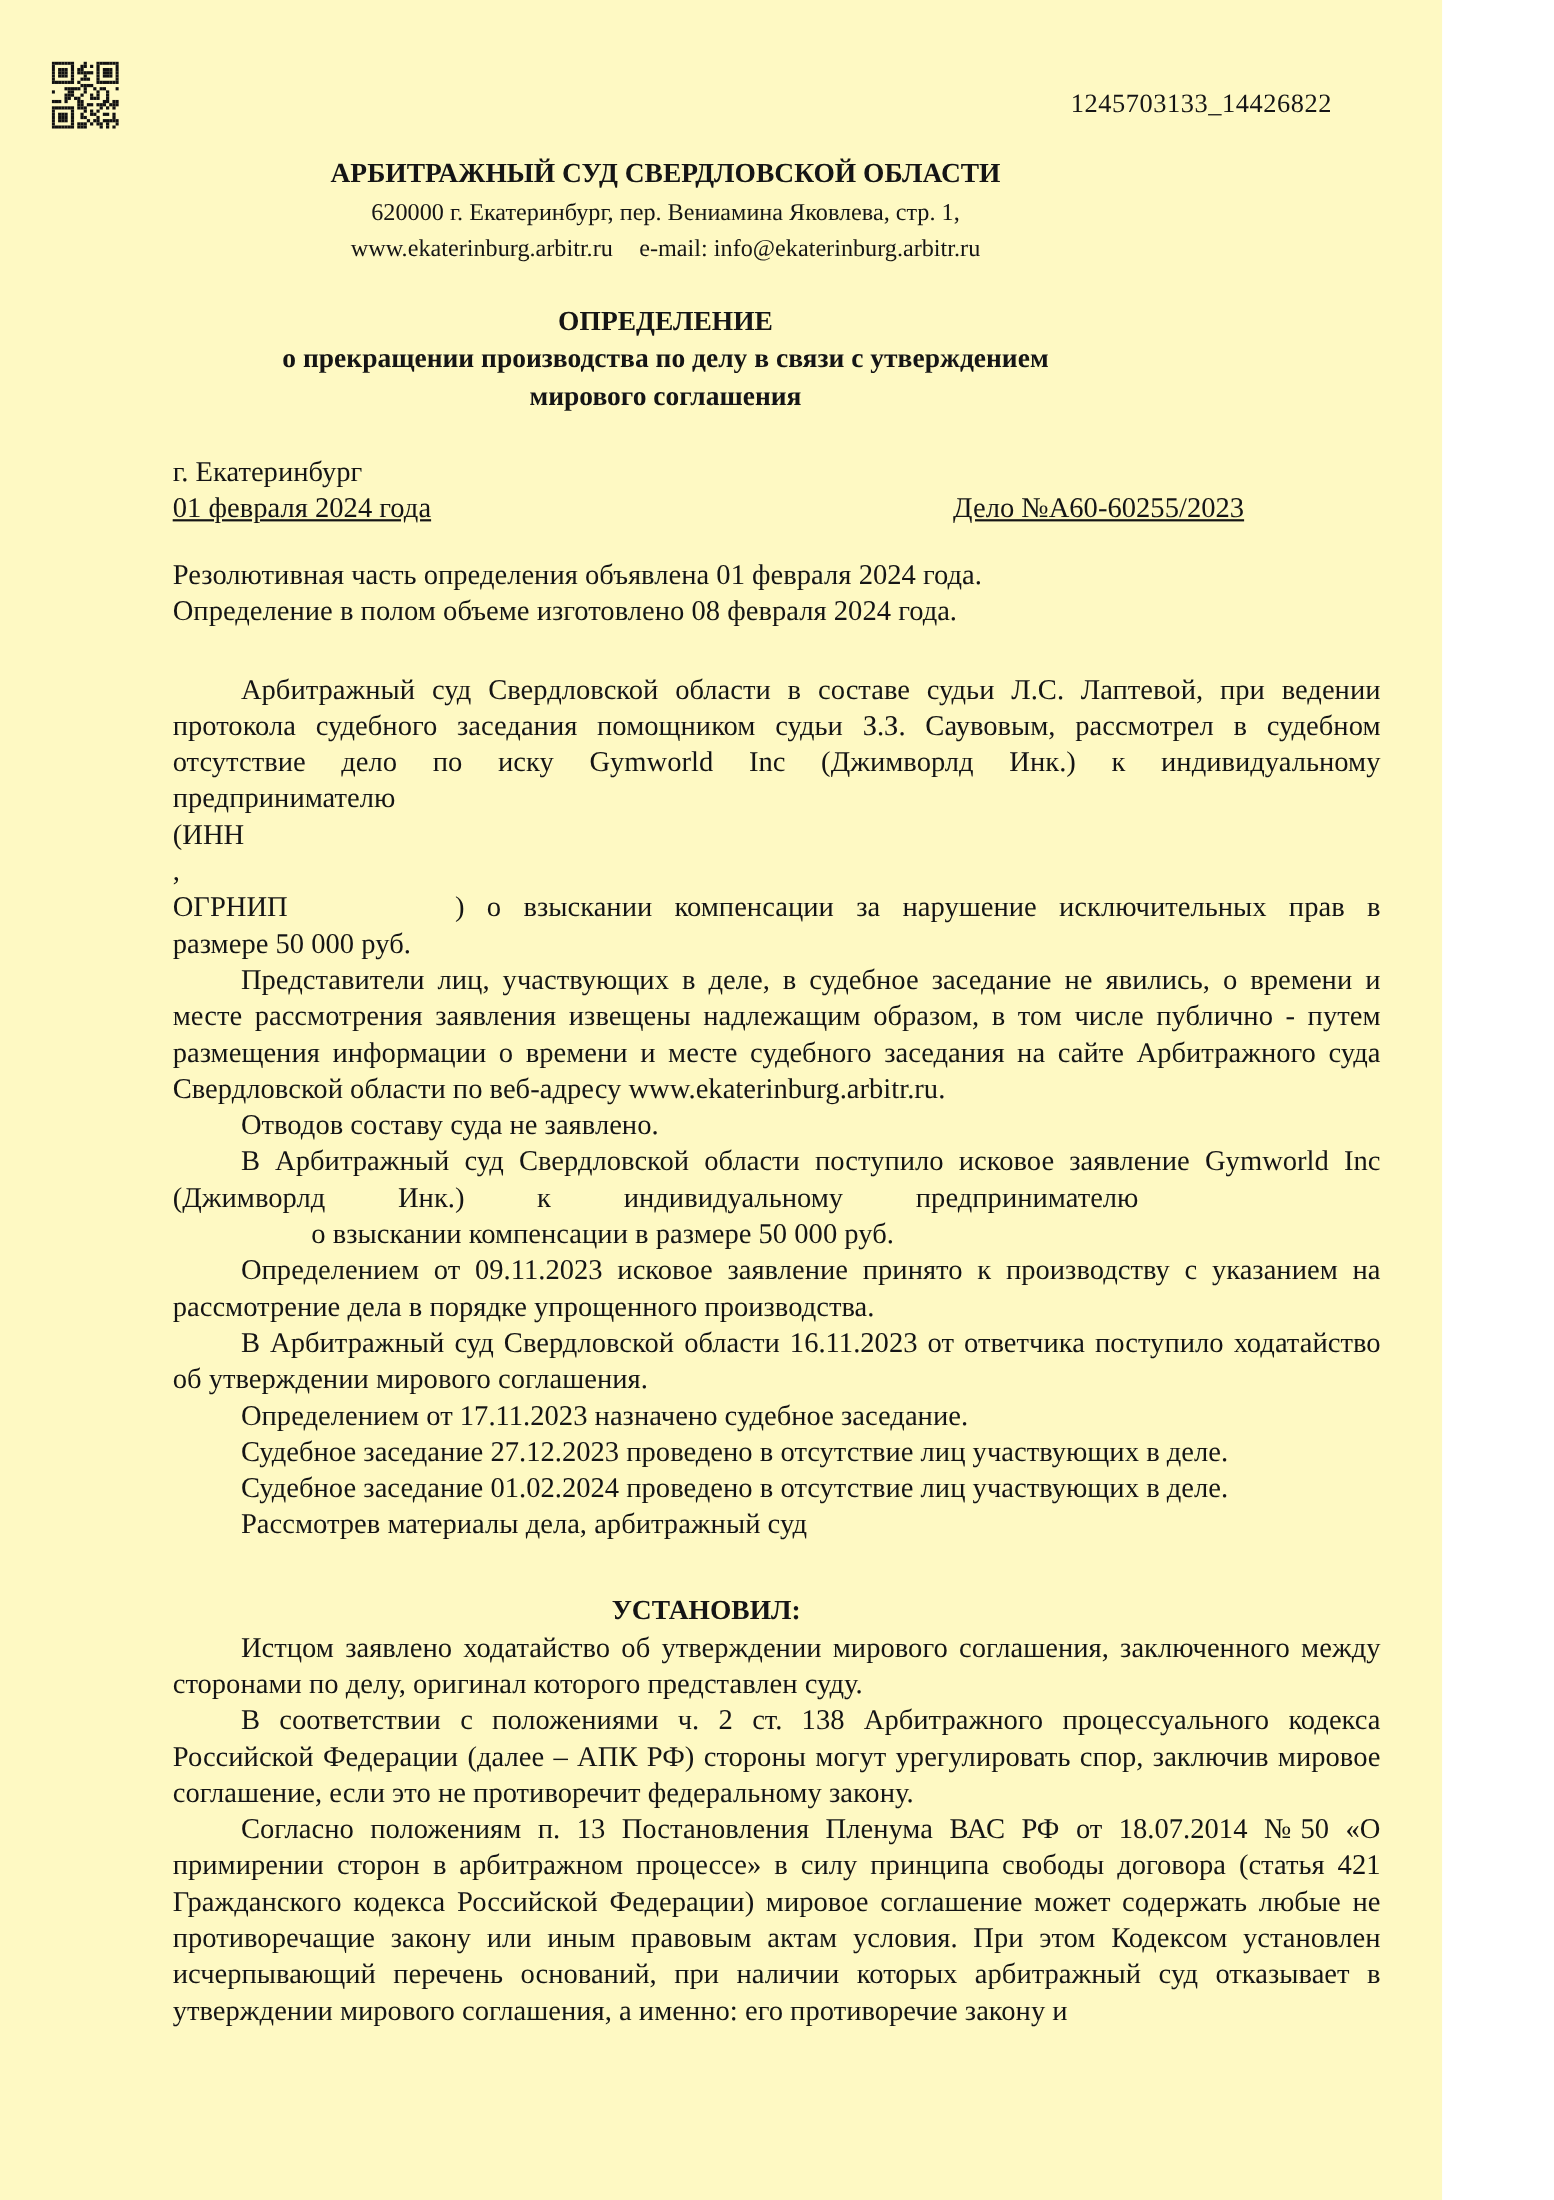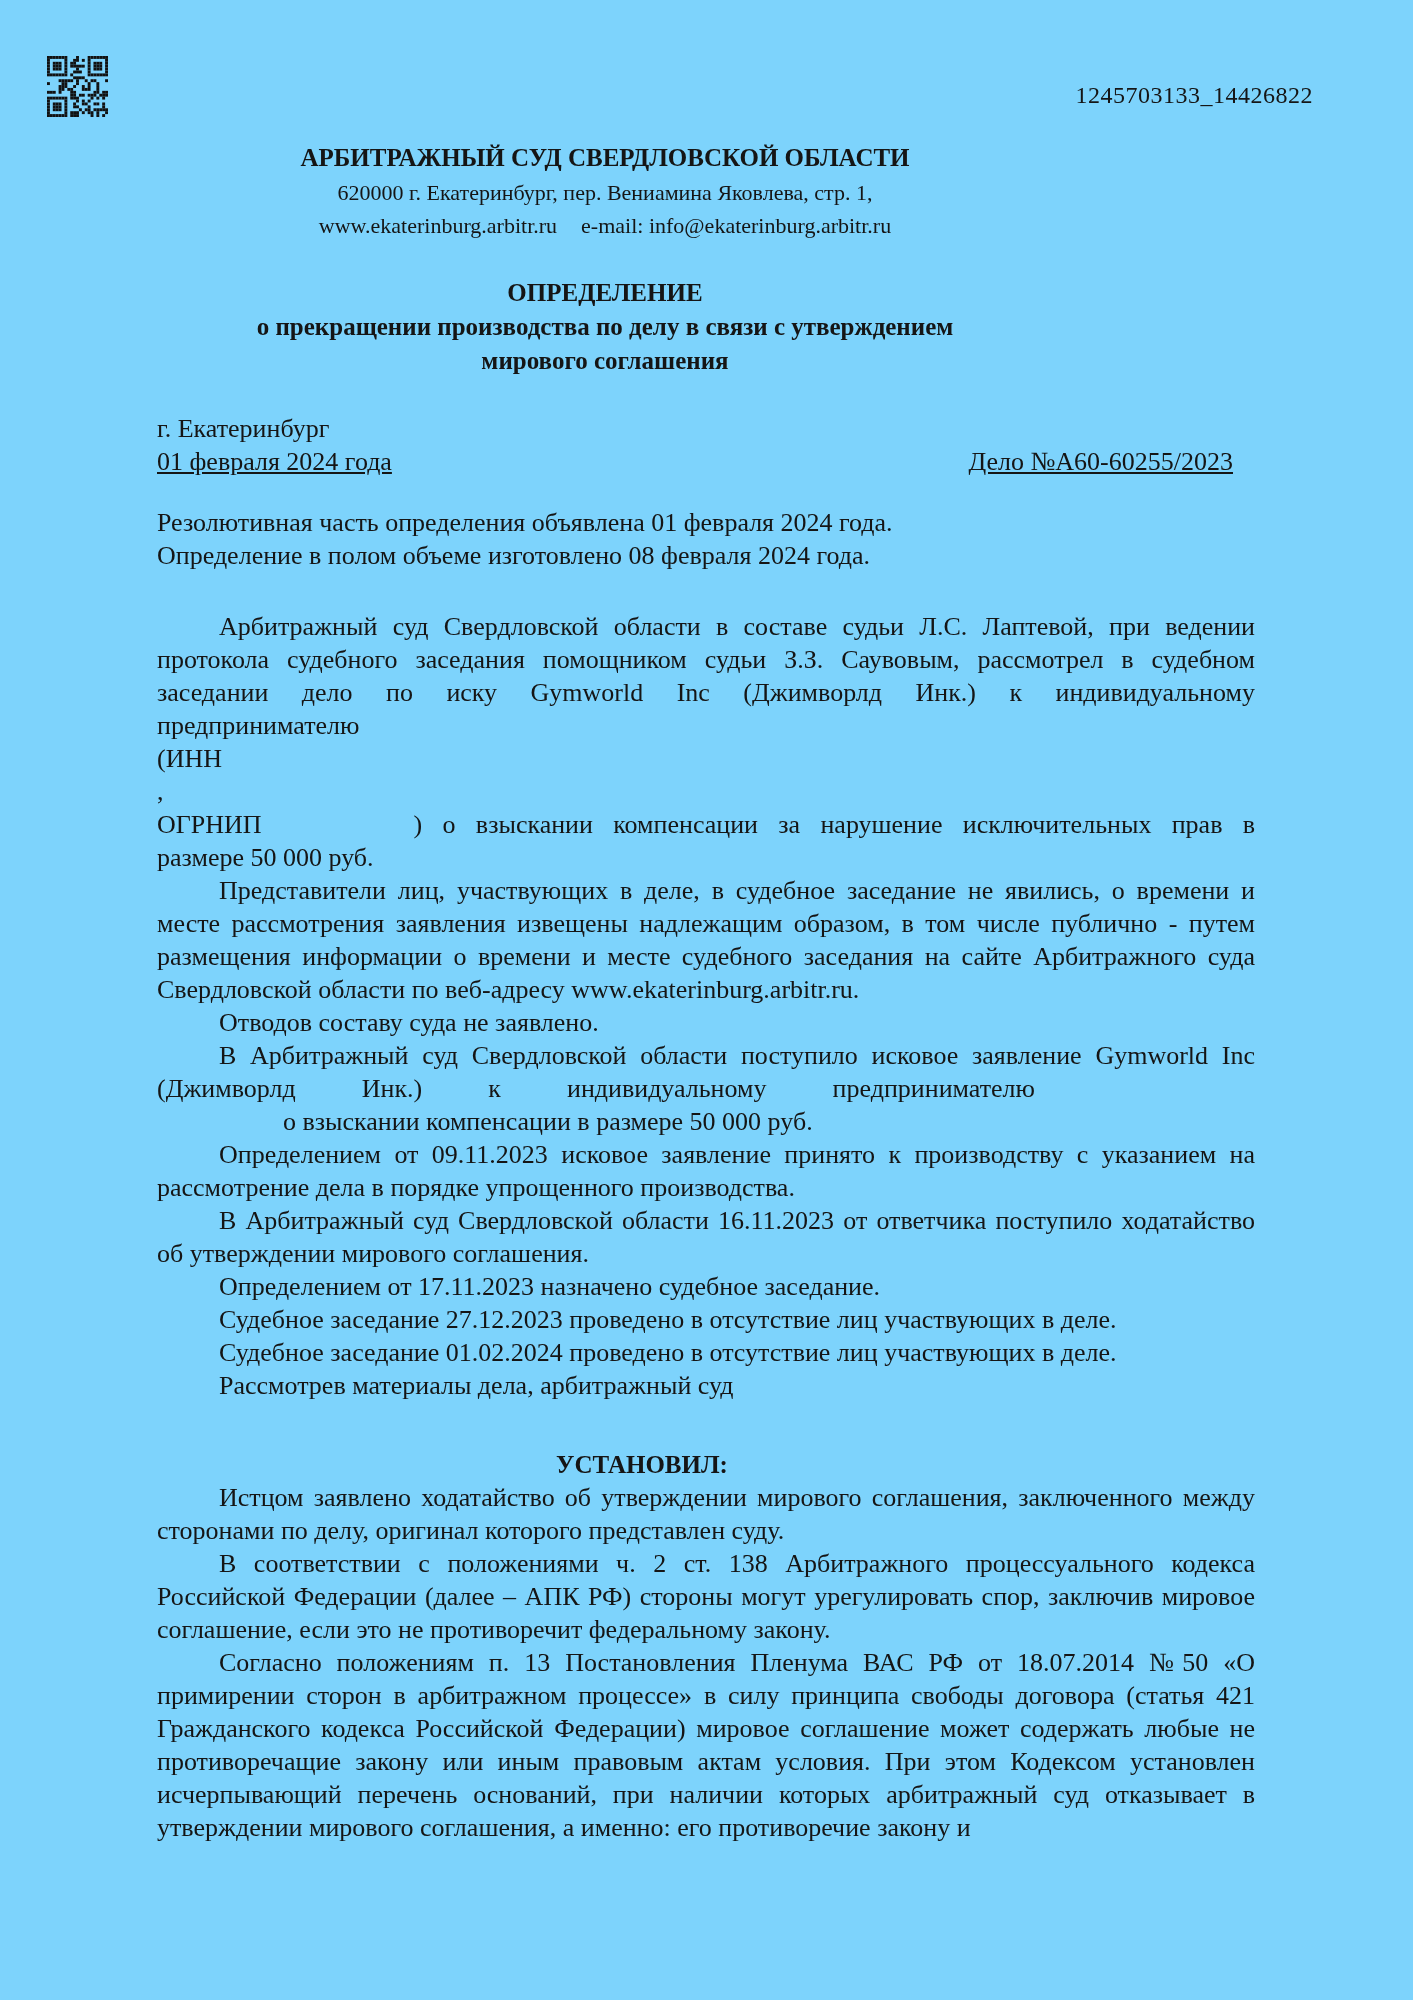--- a/index.html
+++ b/index.html
@@ -3,21 +3,21 @@
 <meta charset="utf-8">
 <style>
   html, body { margin: 0; padding: 0; }
   body {
     width: 1413px; height: 2000px;
     background: #ffffff;
     font-family: "Liberation Serif", "DejaVu Serif", serif;
     color: #151515;
     overflow: hidden;
   }
-  .page { position: relative; width: 1413px; height: 2000px; background: #7dd3fc; }
+  .page { position: relative; width: 1311px; height: 2000px; background: #fef9c3; }
 
   .qr { position: absolute; left: 47px; top: 56px; }
 
   .doc-id {
     position: absolute; top: 82px; left: 0; right: 100px;
     text-align: right; font-size: 24px; letter-spacing: 0.5px;
   }
 
   .court-header {
     position: absolute; left: 155px; top: 140px; width: 900px;
@@ -317,21 +317,21 @@
   </div>
 
   <div class="content">
 
     <p>Резолютивная часть определения объявлена 01 февраля 2024 года.</p>
     <p>Определение в полом объеме изготовлено 08 февраля 2024 года.</p>
 
     <div class="mt-block1">
       <div class="line jline first">Арбитражный суд Свердловской области в составе судьи Л.С. Лаптевой, при ведении</div>
       <div class="line jline">протокола судебного заседания помощником судьи З.З. Саувовым, рассмотрел в судебном</div>
-      <div class="line jline">заседании дело по иску Gymworld Inc (Джимворлд Инк.) к индивидуальному</div>
+      <div class="line jline">отсутствие дело по иску Gymworld Inc (Джимворлд Инк.) к индивидуальному</div>
       <div class="line l4">
         <span>предпринимателю</span>
         <span class="flex-gap"></span>
         <span>(ИНН</span>
         <span class="fixed-gap" style="width:55px"></span>
         <span>,</span>
       </div>
       <div class="line l5">
         <span>ОГРНИП</span>
         <span class="fixed-gap" style="width:152px"></span>

